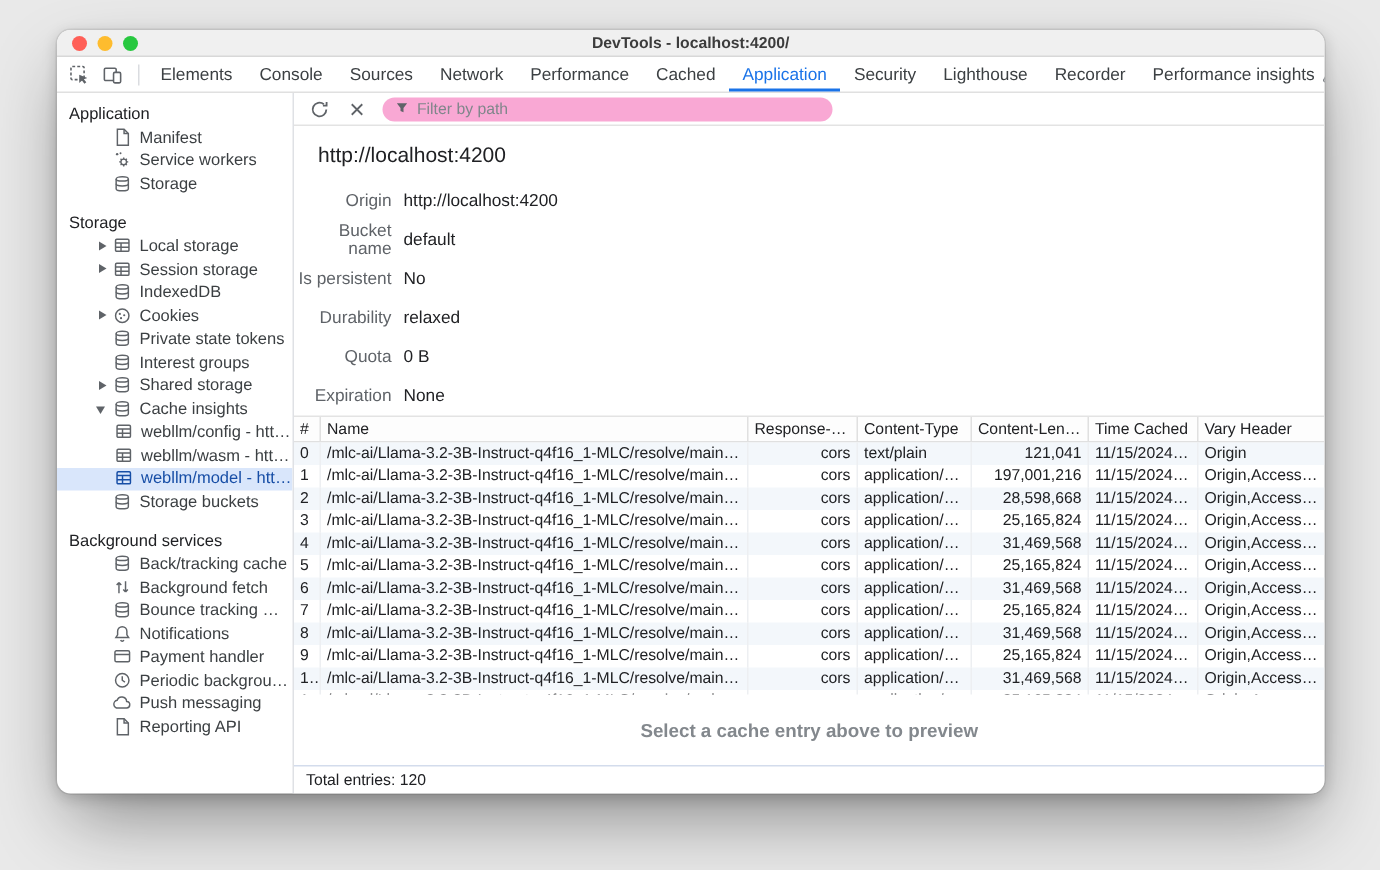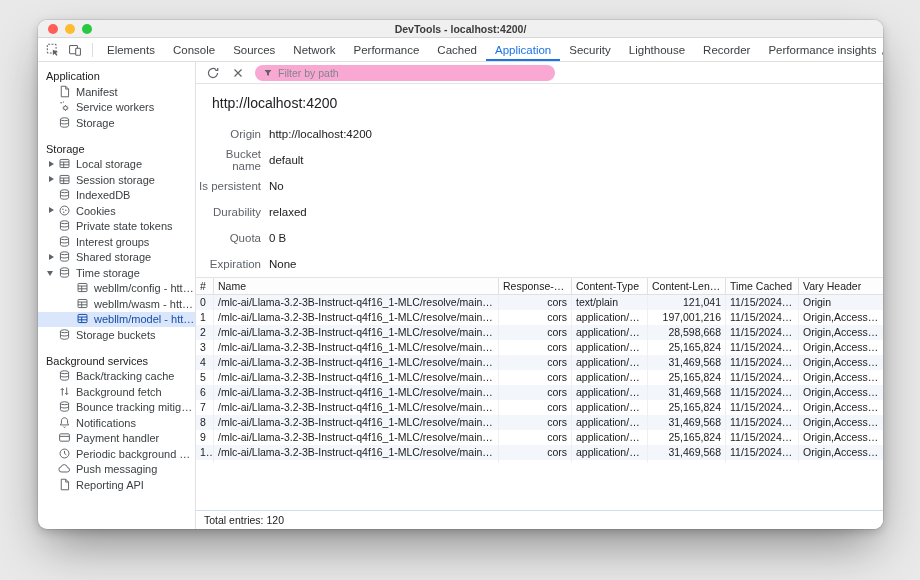--- a/index.html
+++ b/index.html
@@ -43,21 +43,21 @@
   .tab-ic:empty { display:none; }
   .tab-ic svg { width:12px; height:12px; display:block; }
   
   .app-body { flex:1; display:flex; min-height:0; }
   .sidebar {
     width:158px; flex:none; border-right:1px solid #dfe1e5; overflow:hidden;
     padding-top:6px; font-size:11px; color:#3c4043;
   }
   .group + .group { margin-top:10px; }
   .sec-header { height:16px; line-height:16px; padding-left:8px; color:#202124; }
-  .side-item { height:15.5px; display:flex; align-items:center; padding-left:8px; cursor:pointer; white-space:nowrap; }
+  .side-item { height:15.5px; display:flex; align-items:center; padding-left:25px; cursor:pointer; white-space:nowrap; }
   .side-item.lv2 { padding-left:26px; }
   .side-item.selected { background:#d9e6fb; color:#174ea6; }
   .side-item.selected svg * { stroke:#174ea6; }
   .exp { width:12px; height:15px; flex:none; position:relative; }
   .exp-right::before { content:""; position:absolute; left:3px; top:4px; border-left:5px solid #5f6368; border-top:3.5px solid transparent; border-bottom:3.5px solid transparent; }
   .exp-down::before { content:""; position:absolute; left:1px; top:5.5px; border-top:5px solid #5f6368; border-left:3.5px solid transparent; border-right:3.5px solid transparent; }
   .ic { width:14px; height:14px; margin-right:4px; flex:none; display:inline-flex; }
   .ic svg { width:13px; height:13px; }
   .lbl { overflow:hidden; text-overflow:ellipsis; }
   
@@ -334,21 +334,21 @@
 
             <div class="side-item">
               <span class="exp exp-down"></span>
               <span class="ic">
                 <svg viewBox="0 0 16 16" fill="none" stroke="#5f6368" stroke-width="1.2">
                   <ellipse cx="8" cy="4" rx="5" ry="1.8"></ellipse>
                   <path d="M3 4v8c0 1 2.2 1.8 5 1.8s5-.8 5-1.8V4"></path>
                   <path d="M3 8c0 1 2.2 1.8 5 1.8S13 9 13 8"></path>
                 </svg>
               </span>
-              <span class="lbl">Time storage</span>
+              <span class="lbl">Cache insights</span>
             </div>
 
             <div class="side-item lv2">
               <span class="exp"></span>
               <span class="ic">
                 <svg viewBox="0 0 16 16" fill="none" stroke="#5f6368" stroke-width="1.2">
                   <rect x="2.5" y="3" width="11" height="10" rx="1"></rect>
                   <path d="M2.5 6.2h11M7 6.2V13M2.5 9.6h11"></path>
                 </svg>
               </span>
@@ -679,20 +679,23 @@
                 <div class="dg-cell">/mlc-ai/Llama-3.2-3B-Instruct-q4f16_1-MLC/resolve/main/params_s…</div>
                 <div class="dg-cell num">cors</div>
                 <div class="dg-cell">application/oc…</div>
                 <div class="dg-cell num">25,165,824</div>
                 <div class="dg-cell">11/15/2024, 10…</div>
                 <div class="dg-cell">Origin,Access…</div>
               </div>
             </div>
         </div>
 
+        <div class="preview">
+          <div class="preview-msg">Select a cache entry above to preview</div>
+        </div>
       </div>
 
       <div class="statusbar">
         <span>Total entries: 120</span>
       </div>
     </div>
   </div>
 </div>
 
 </body></html>

